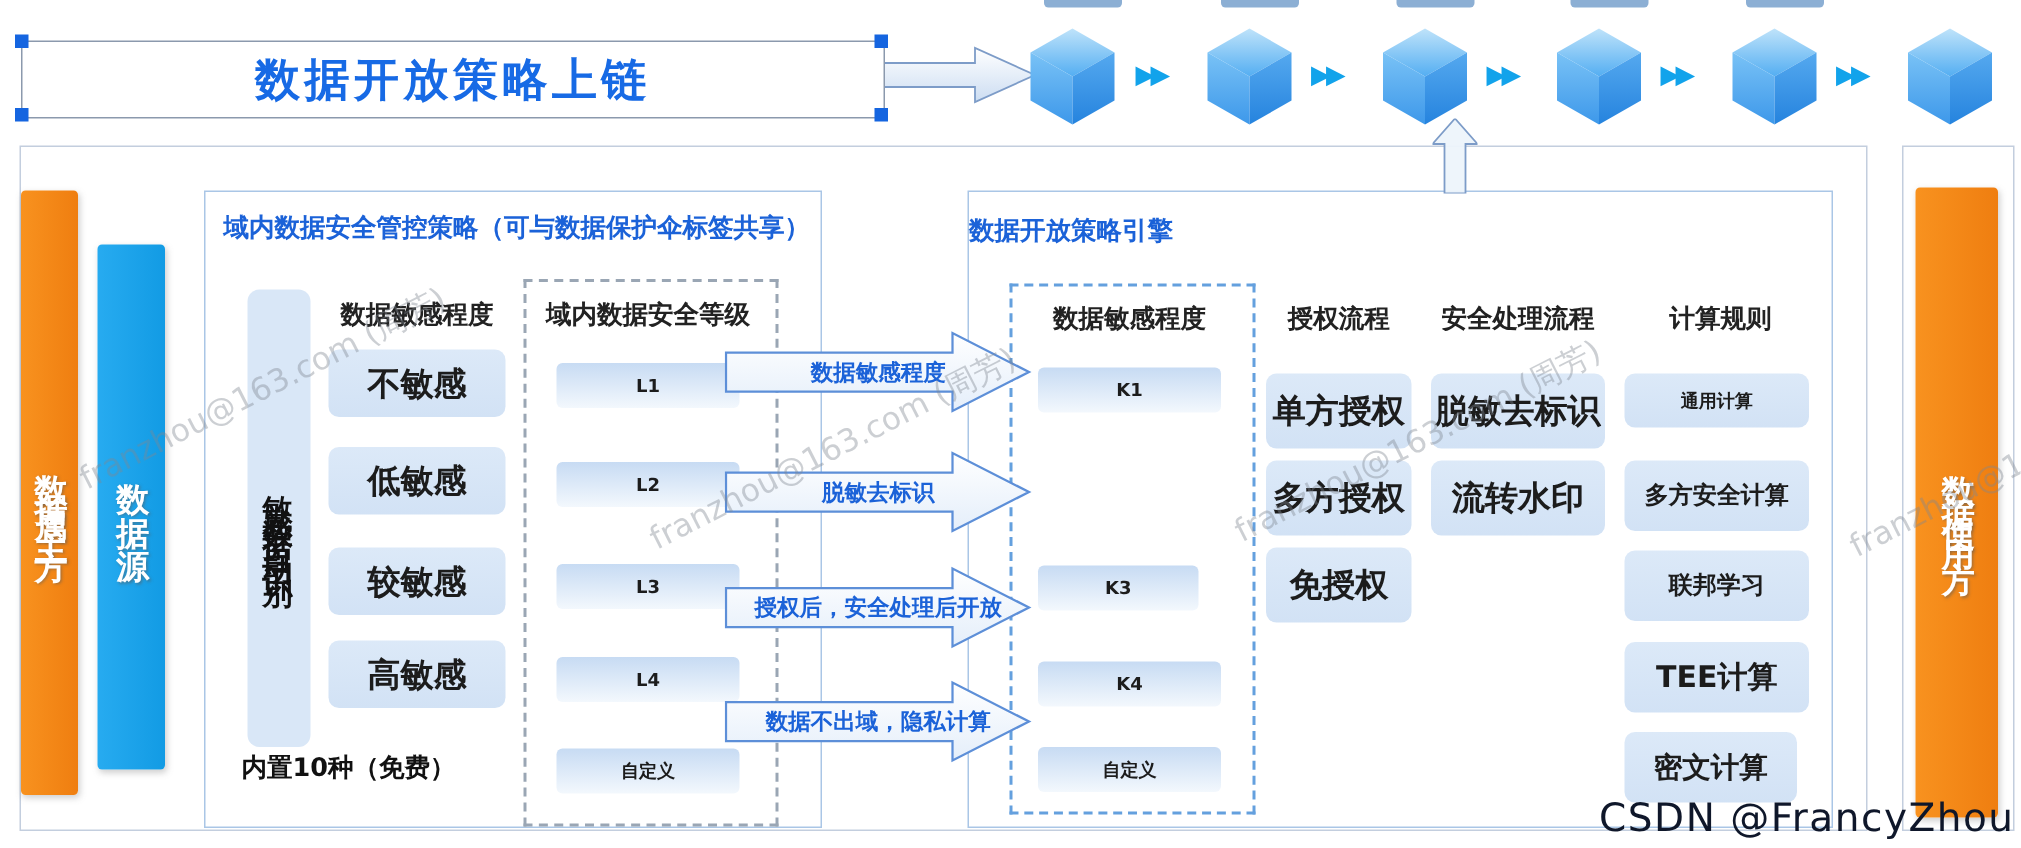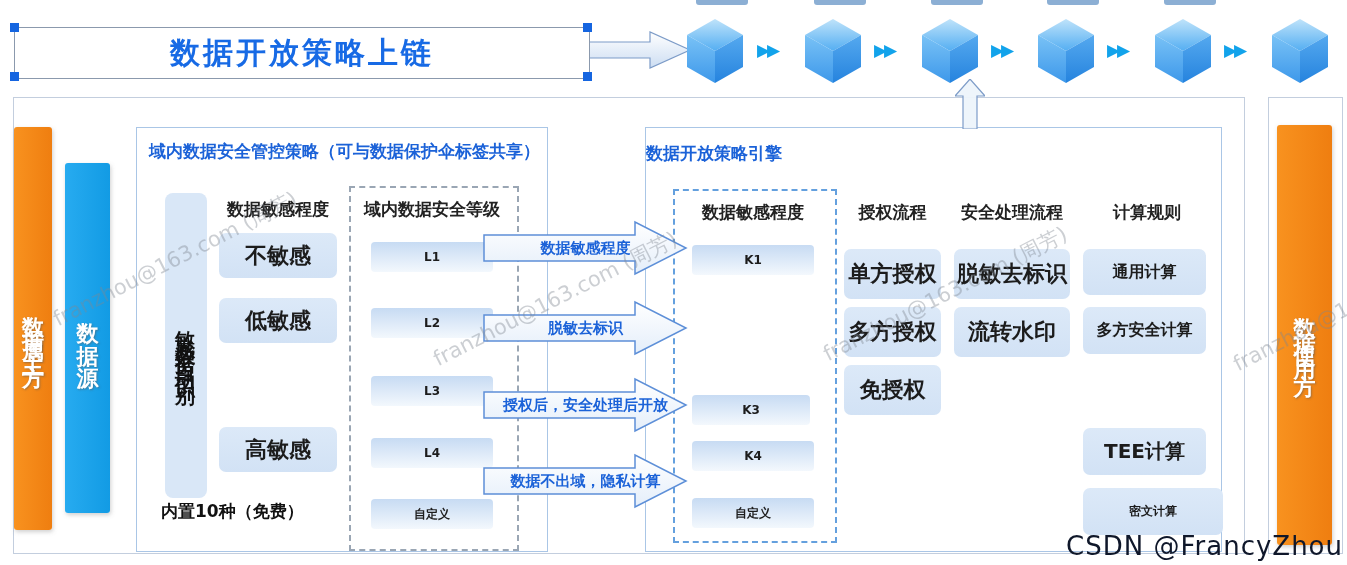--- a/index.html
+++ b/index.html
@@ -224,20 +224,21 @@
 <div class="abs panel left-panel">
   <div class="abs panel-header" style="left:12px;top:12px">域内数据安全管控策略（可与数据保护伞标签共享）</div>
 
   <div class="abs" style="left:28px;top:65px;width:42px;height:305px;background:#d9e7f7;border-radius:8px;display:flex;align-items:center;justify-content:center">
     <span class="vtext-black">敏感数据自动识别</span>
   </div>
 
   <div class="abs col-header" style="left:80px;top:70px;width:122px">数据敏感程度</div>
   <div class="abs lite-box" style="left:82px;top:105px;width:118px;height:45px">不敏感</div>
   <div class="abs lite-box" style="left:82px;top:170px;width:118px;height:45px">低敏感</div>
+  <div class="abs lite-box" style="left:82px;top:237px;width:118px;height:45px">较敏感</div>
   <div class="abs lite-box" style="left:82px;top:299px;width:118px;height:45px">高敏感</div>
 
   <div class="abs footnote" style="left:24px;top:372px">内置10种（免费）</div>
 
   <div class="abs dashed-gray" style="left:212px;top:58px;width:166px;height:361px">
     <div class="abs col-header" style="left:0;top:10px;width:162px">域内数据安全等级</div>
     <div class="abs grad-box" style="left:20px;top:54px;width:122px;height:30px">L1</div>
     <div class="abs grad-box" style="left:20px;top:120px;width:122px;height:30px">L2</div>
     <div class="abs grad-box" style="left:20px;top:188px;width:122px;height:30px">L3</div>
     <div class="abs grad-box" style="left:20px;top:250px;width:122px;height:30px">L4</div>
@@ -269,38 +270,39 @@
     </svg>
   <div class="flow-label">数据不出域，隐私计算</div>
 </div>
 
 <div class="abs panel right-panel">
   <div class="abs panel-header" style="left:0;top:14px;width:575px;text-align:left">数据开放策略引擎</div>
 
   <div class="abs dashed-blue" style="left:27px;top:61px;width:160px;height:350px">
     <div class="abs col-header" style="left:0;top:10px;width:156px">数据敏感程度</div>
     <div class="abs grad-box" style="left:17px;top:54px;width:122px;height:30px">K1</div>
-    <div class="abs grad-box" style="left:17px;top:204px;width:118px;height:30px">K3</div>
+    <div class="abs grad-box" style="left:17px;top:186px;width:107px;height:30px">K3</div>
     <div class="abs grad-box" style="left:17px;top:250px;width:122px;height:30px">K4</div>
     <div class="abs grad-box" style="left:17px;top:307px;width:122px;height:30px">自定义</div>
   </div>
 
   <div class="abs col-header" style="left:198px;top:73px;width:97px">授权流程</div>
   <div class="abs lite-box" style="left:198px;top:179px;width:97px;height:50px">多方授权</div>
   <div class="abs lite-box" style="left:198px;top:121px;width:97px;height:50px">单方授权</div>
   <div class="abs lite-box" style="left:198px;top:237px;width:97px;height:50px">免授权</div>
 
   <div class="abs col-header" style="left:301px;top:73px;width:130px">安全处理流程</div>
   <div class="abs lite-box" style="left:308px;top:121px;width:116px;height:50px">脱敏去标识</div>
   <div class="abs lite-box" style="left:308px;top:179px;width:116px;height:50px">流转水印</div>
 
   <div class="abs col-header" style="left:451px;top:73px;width:100px">计算规则</div>
-  <div class="abs lite-box" style="left:437px;top:121px;width:123px;height:46px;font-size:16px">通用计算</div>
+  <div class="abs lite-box" style="left:437px;top:121px;width:123px;height:36px;font-size:12px">通用计算</div>
   <div class="abs lite-box" style="left:437px;top:179px;width:123px;height:47px;font-size:16px">多方安全计算</div>
+  <div class="abs lite-box" style="left:437px;top:239px;width:123px;height:47px;font-size:16px">联邦学习</div>
   <div class="abs lite-box" style="left:437px;top:300px;width:123px;height:47px;font-size:20px">TEE计算</div>
-  <div class="abs lite-box" style="left:437px;top:360px;width:140px;height:47px;font-size:12px">密文计算</div>
+  <div class="abs lite-box" style="left:437px;top:360px;width:115px;height:47px;font-size:19px">密文计算</div>
 </div>
 
 <div class="abs wm" style="left:40px;top:245px">franzhou@163.com (周芳)</div>
 <div class="abs wm" style="left:420px;top:285px">franzhou@163.com (周芳)</div>
 <div class="abs wm" style="left:810px;top:280px">franzhou@163.com (周芳)</div>
 <div class="abs wm" style="left:1220px;top:290px">franzhou@163.com (周芳)</div>
 <div class="abs credit">CSDN @FrancyZhou</div>
 
 </body></html>

